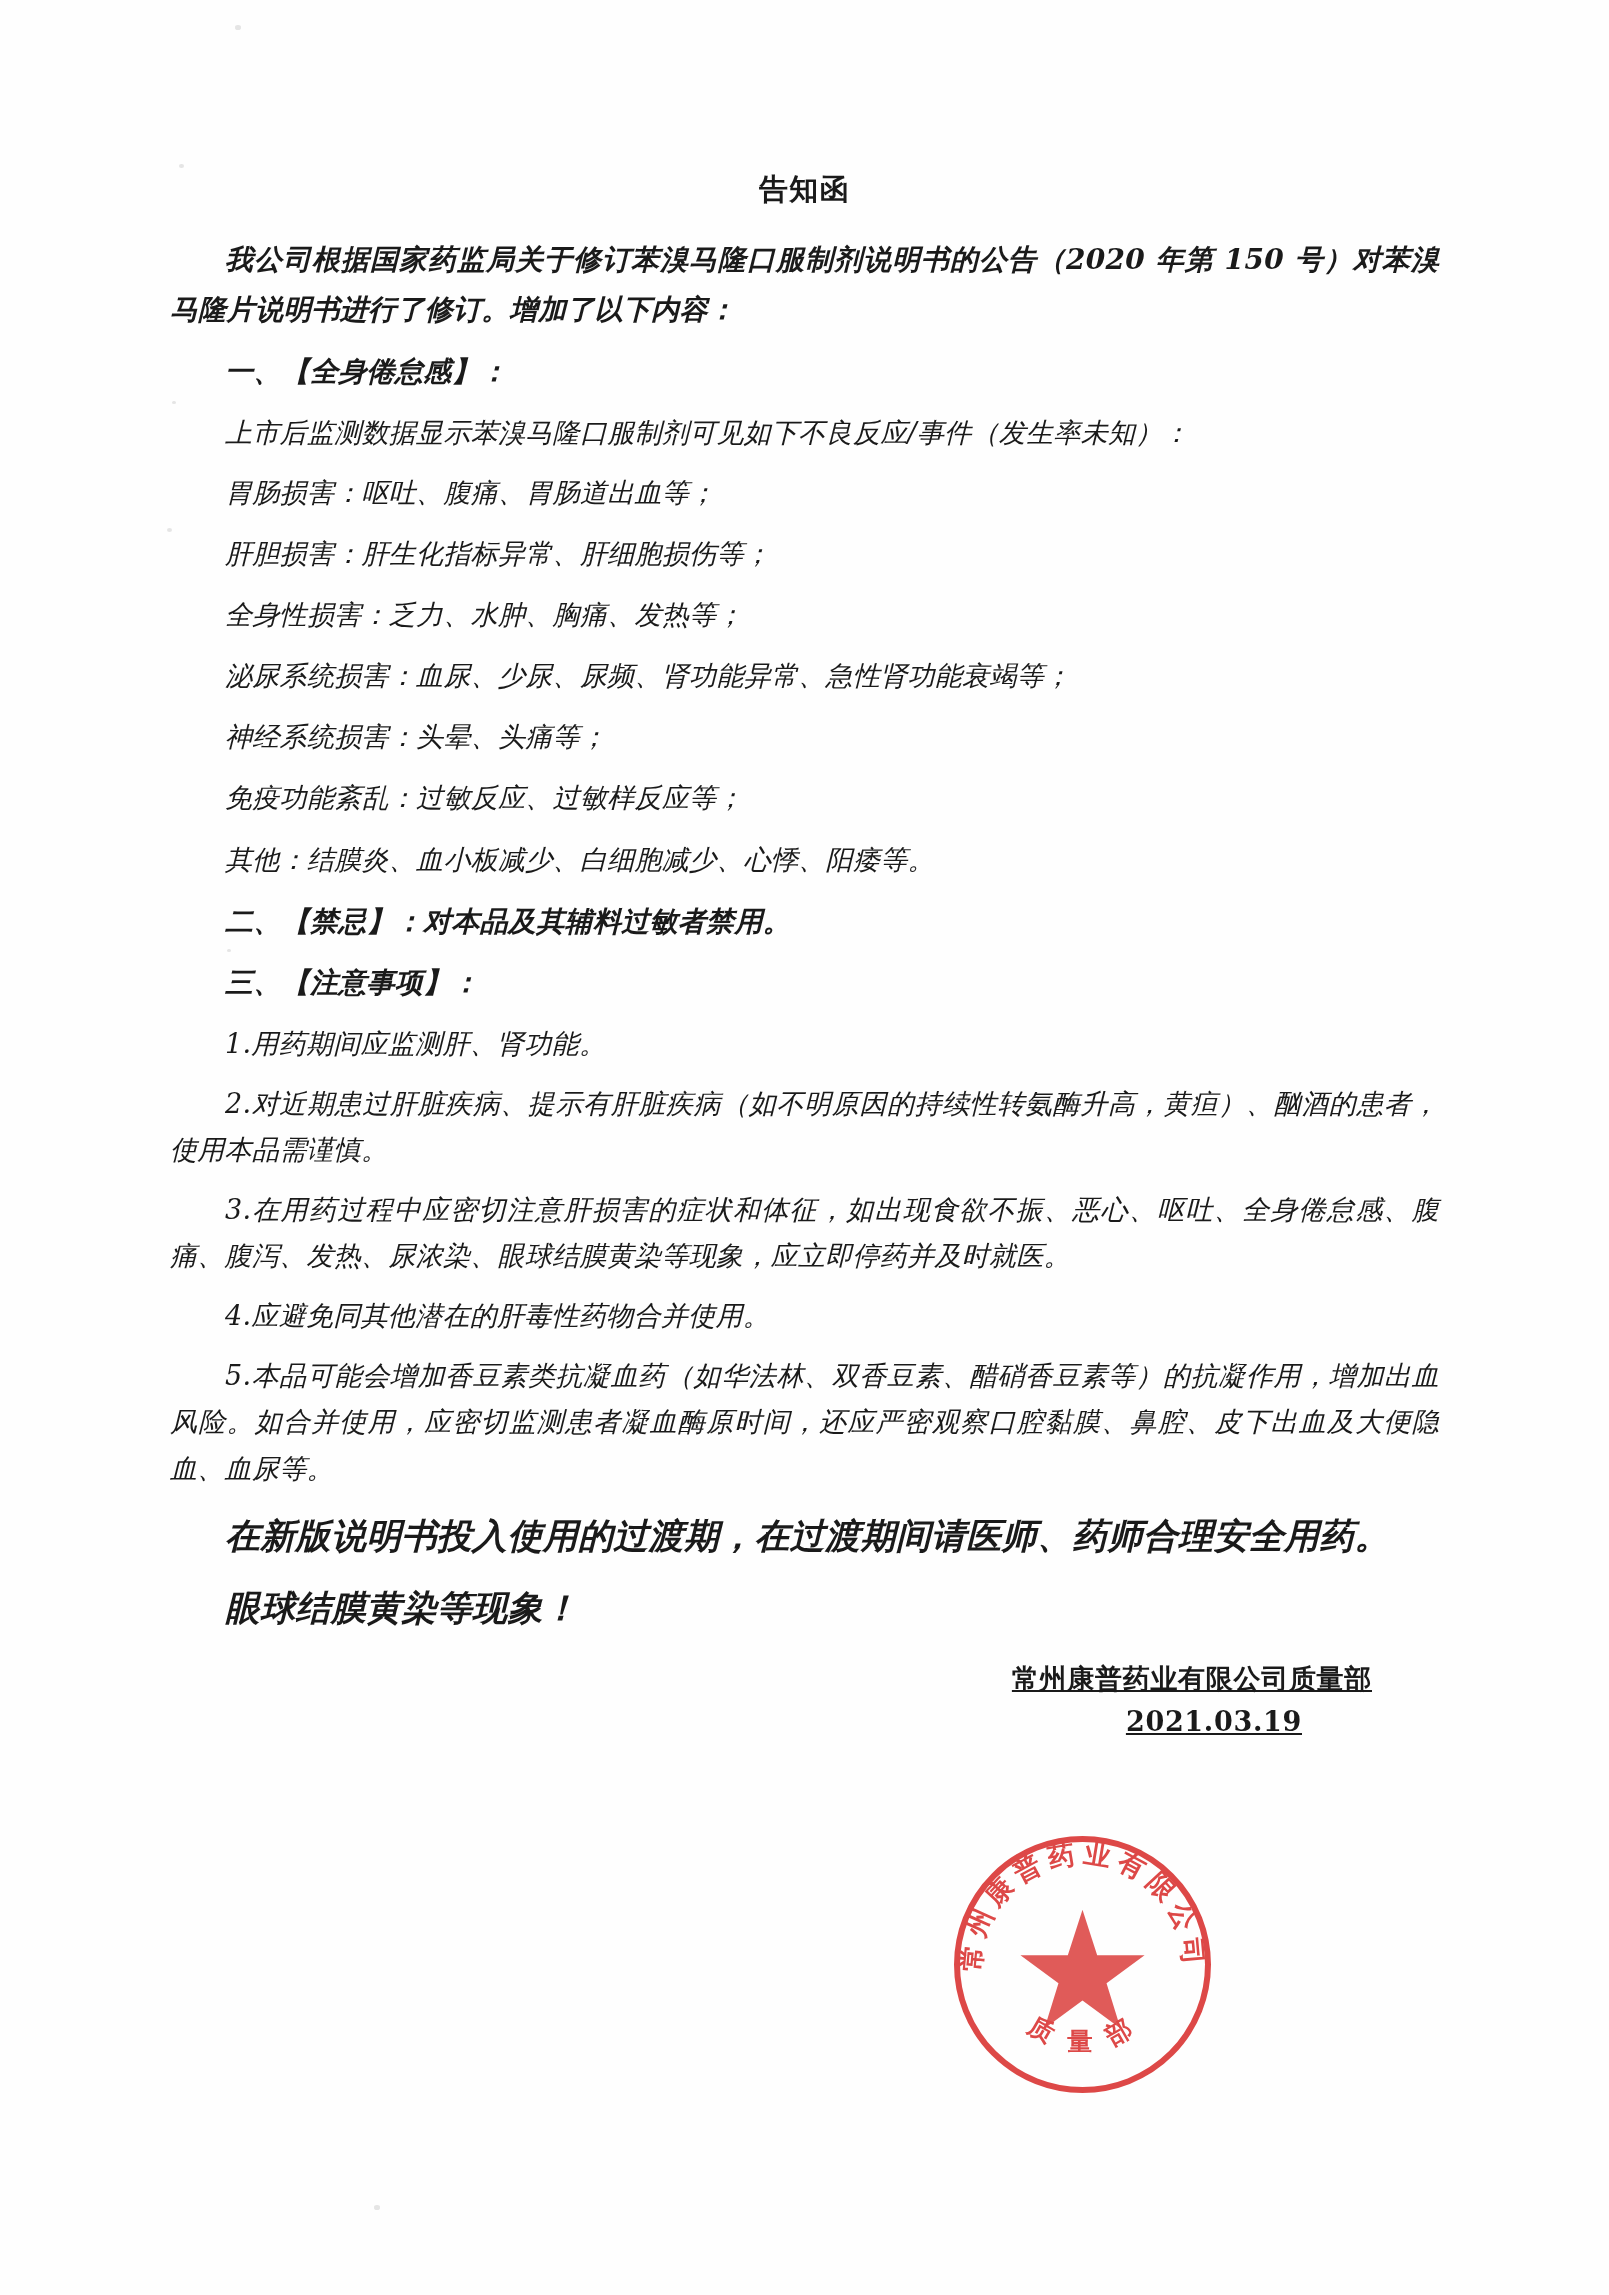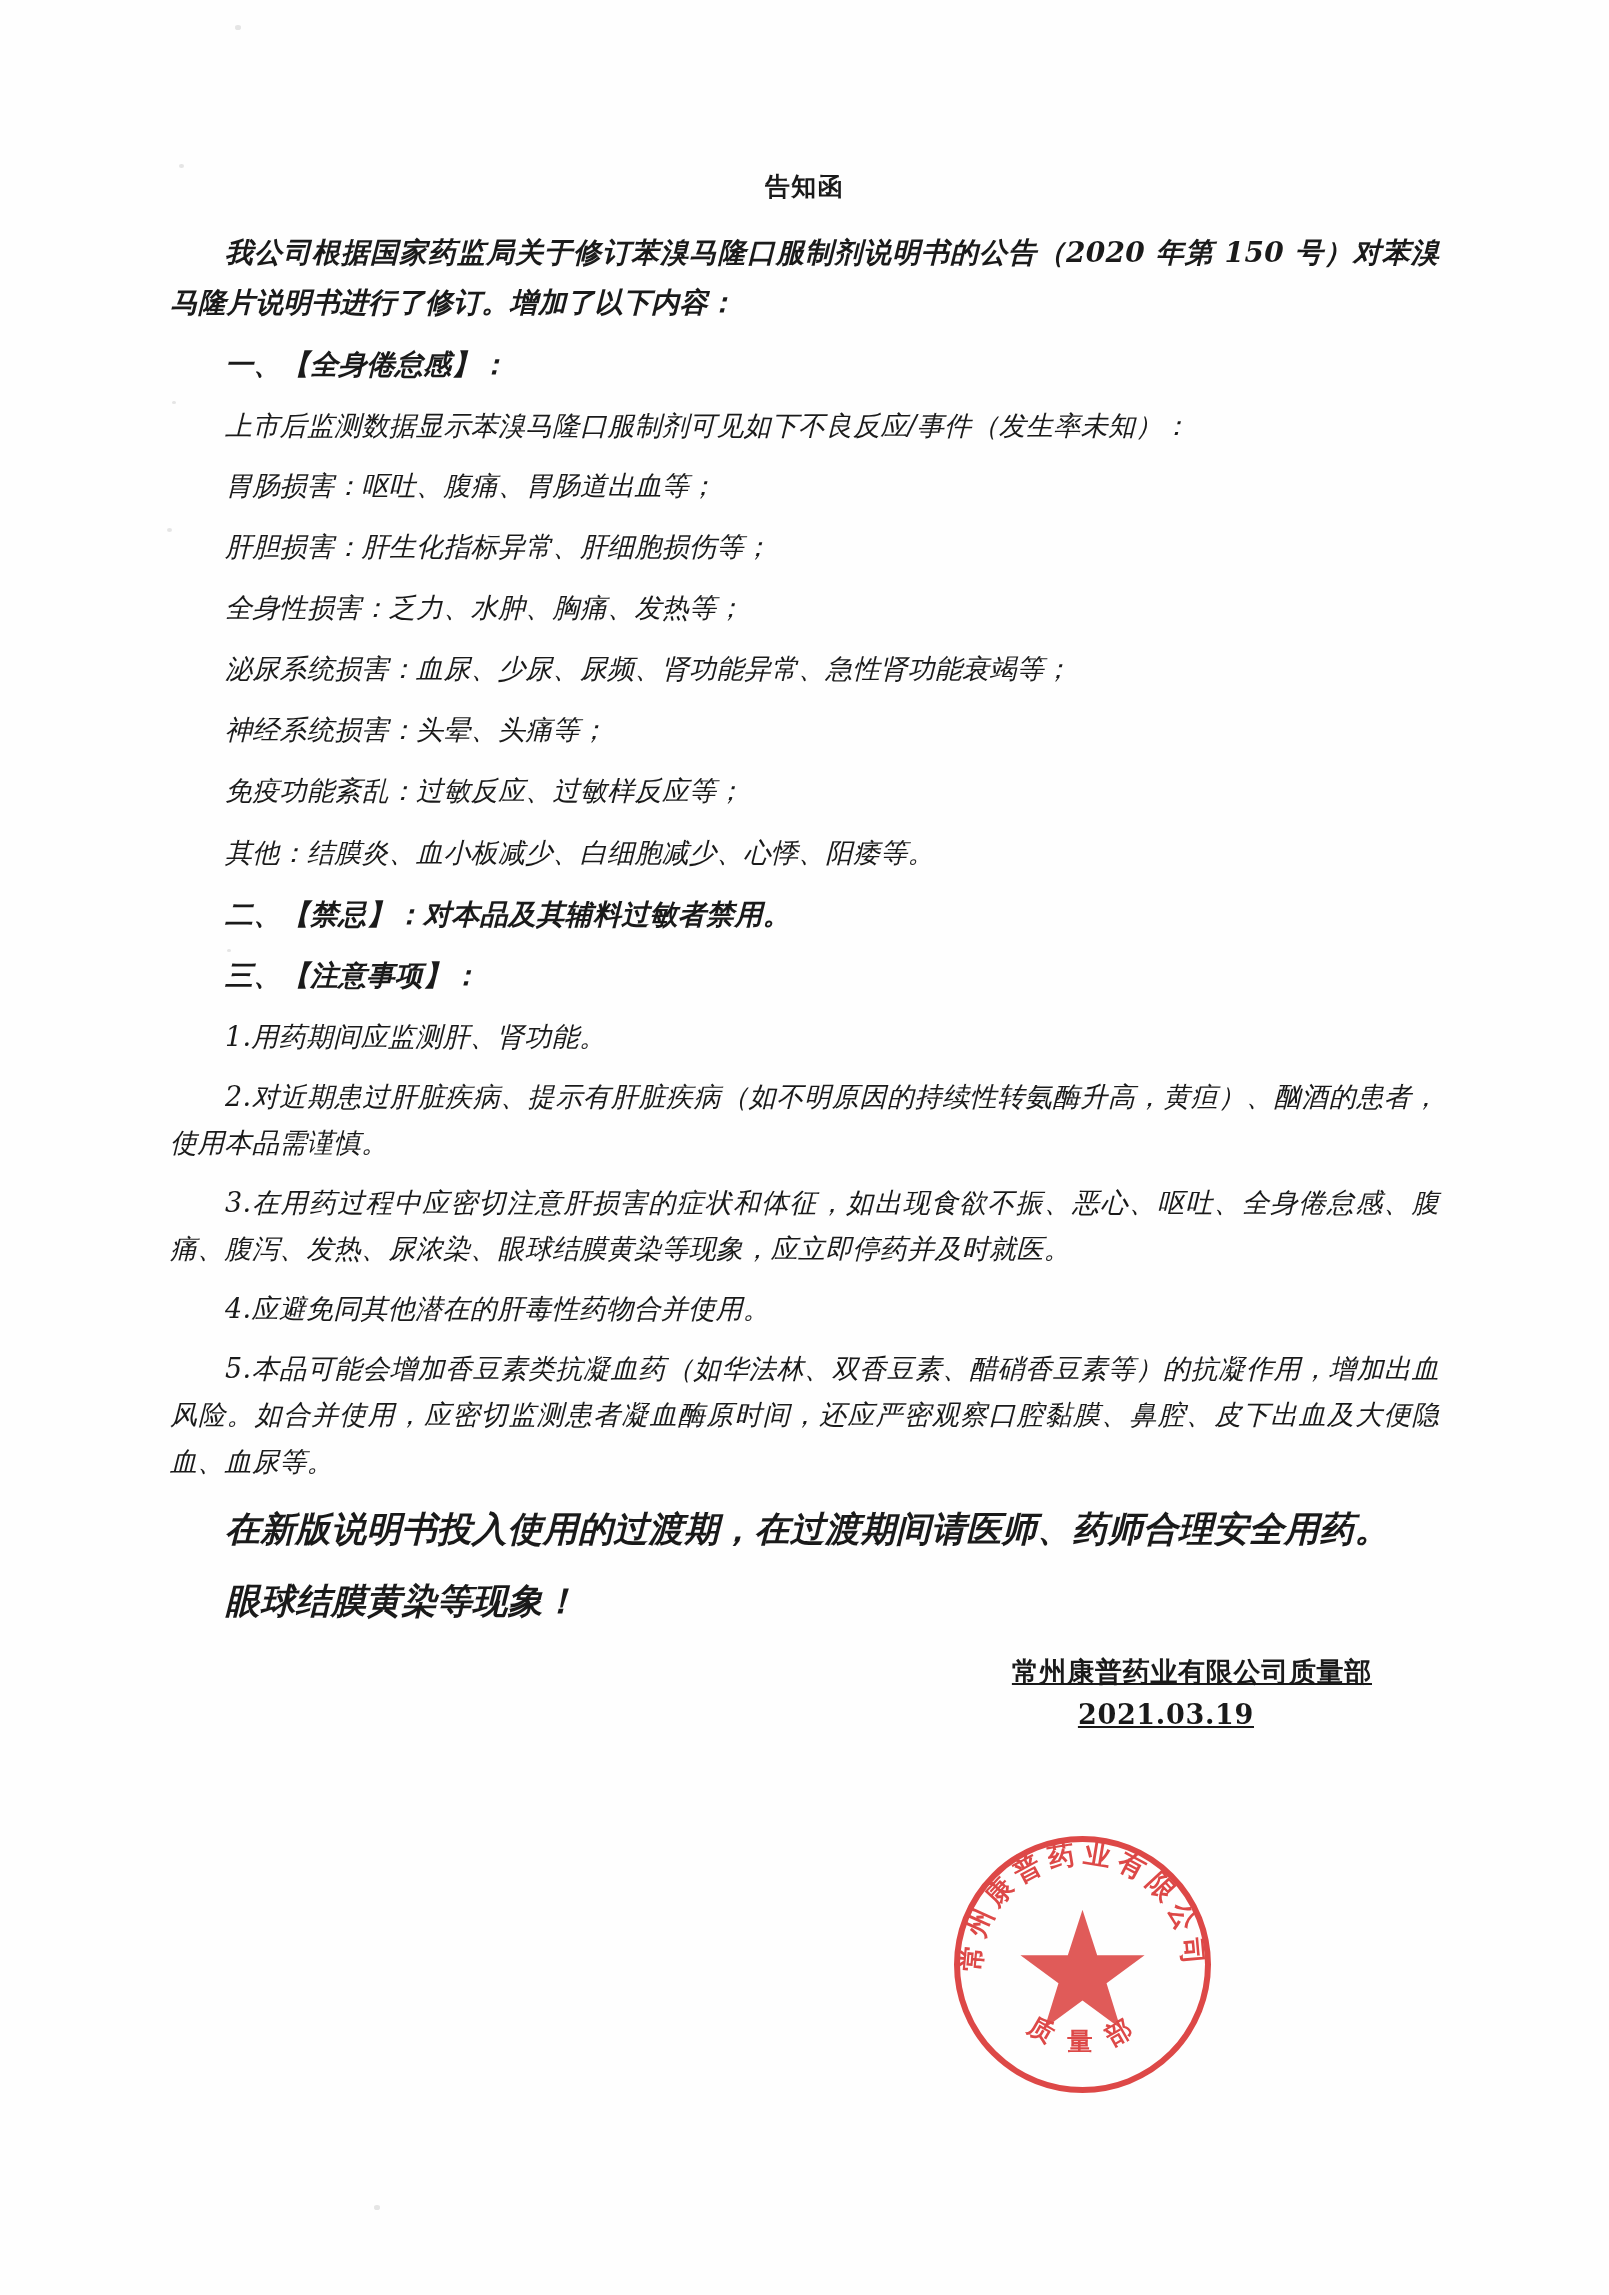--- a/index.html
+++ b/index.html
@@ -28,21 +28,21 @@
     opacity: .55;
   }
   .doc {
     position: absolute;
     left: 170px;
     top: 170px;
     width: 1269px;
   }
   .doc-title {
     text-align: center;
-    font-size: 25px;
+    font-size: 29px;
     font-weight: 700;
     letter-spacing: 1.3px;
     margin-bottom: 25.4px;
     font-family: "DejaVu Serif", "Liberation Serif", serif;
   }
   p {
     margin: 0 0 13.4px 0;
     font-size: 27px;
     line-height: 1.72;
     text-align: justify;
@@ -81,21 +81,21 @@
   }
   .sign-company {
     font-size: 27px;
     font-weight: 700;
     letter-spacing: 0.7px;
   }
   .sign-date {
     font-size: 27px;
     font-weight: 700;
     margin-top: 9.4px;
-    margin-right: 118px;
+    margin-right: 70px;
     letter-spacing: 0.7px;
   }
   
   .seal {
     position: absolute;
     left: 949px;
     top: 1831px;
     width: 267px;
     height: 267px;
     pointer-events: none;

